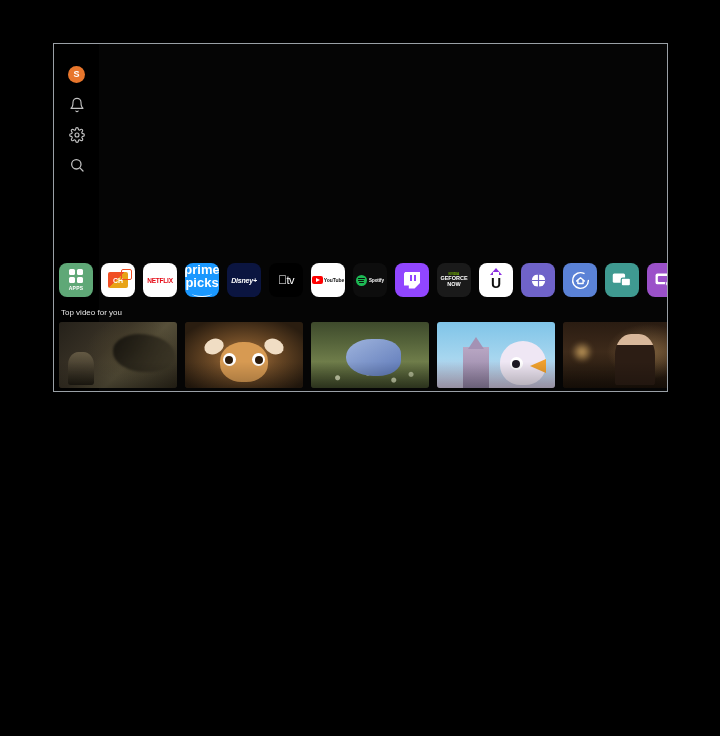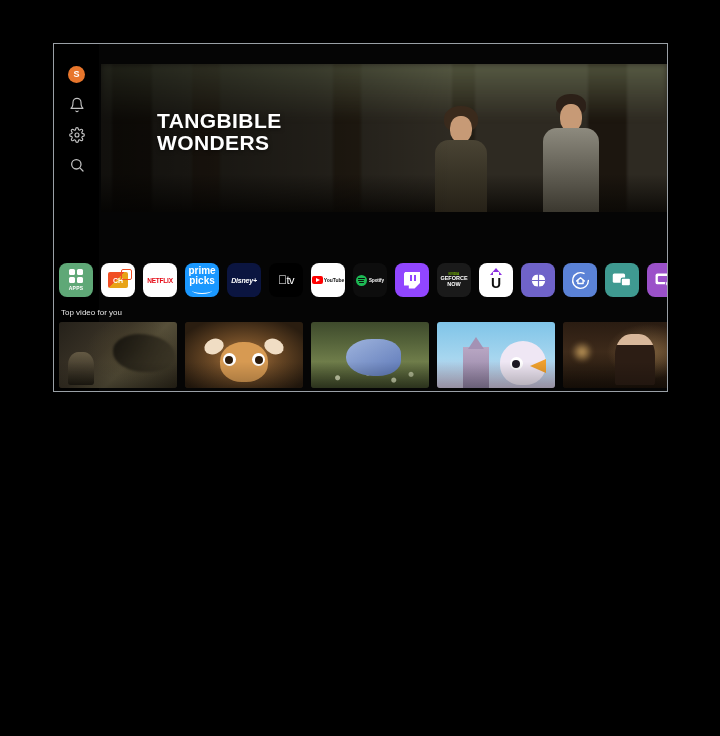--- a/index.html
+++ b/index.html
@@ -123,21 +123,21 @@
     border-radius:2px;color:#fff;font-size:7px;font-weight:bold;
     display:flex;align-items:center;justify-content:center;position:relative;
   }
   .ch-badge:after{
     content:"";position:absolute;right:-4px;top:-3px;width:9px;height:9px;
     border:1.5px solid #f04e23;border-radius:2px;background:transparent;
   }
   .a-netflix{background:#fff;}
   .nf{color:#e50914;font-size:6.5px;font-weight:bold;letter-spacing:-.2px;}
   .a-prime{background:#1a98ff;flex-direction:column;color:#fff;line-height:1;}
-  .a-prime b{font-size:10px;display:block;font-weight:bold;}
+  .a-prime b{font-size:13px;display:block;font-weight:bold;}
   .prime-smile{
     width:20px;height:6px;border-bottom:1.6px solid #fff;border-radius:0 0 50% 50%;margin-top:1px;
   }
   .a-disney{background:#0b1540;color:#fff;font-size:7px;font-style:italic;font-weight:bold;letter-spacing:-.2px;}
   .a-appletv{background:#000;color:#fff;font-size:11px;letter-spacing:-.5px;display:flex;align-items:center;}
   .a-youtube{background:#fff;display:flex;align-items:center;gap:1px;}
   .yt-play{
     width:11px;height:8px;background:#ff0000;border-radius:2px;
     display:flex;align-items:center;justify-content:center;
   }
@@ -272,45 +272,20 @@
         </span>
 
         <span class="rail-icon">
           <svg viewBox="0 0 24 24" fill="none" stroke="#e6e6e6" stroke-width="1.9" stroke-linecap="round" stroke-linejoin="round">
             <circle cx="11" cy="11" r="7"></circle>
               <path d="M21 21l-4.3-4.3"></path>
           </svg>
         </span>
       </div>
 
-      <div class="hero">
-        <div class="hero-art">
-          <div class="forest"></div>
-          <div class="forest-trunks"></div>
-          <div class="forest-canopy"></div>
-          <div class="forest-floor"></div>
-
-          <div class="person p-woman">
-            <div class="p-hair" style="top:2px;width:34px;height:26px;background:#3a2a1c;"></div>
-            <div class="p-face" style="top:12px;width:22px;height:26px;"></div>
-            <div class="p-body" style="top:36px;width:52px;height:72px;background:linear-gradient(180deg,#4a4434,#262117);"></div>
-          </div>
-          <div class="person p-man">
-            <div class="p-hair" style="top:0px;width:30px;height:22px;background:#2c2018;"></div>
-            <div class="p-face" style="top:10px;width:22px;height:27px;"></div>
-            <div class="p-body" style="top:34px;width:56px;height:84px;background:linear-gradient(180deg,#8d8a7e,#3b382f);"></div>
-          </div>
-
-          <div class="hero-shade"></div>
-        </div>
-        <div class="hero-title">
-          <span>TANGBIBLE</span>
-          <span>WONDERS</span>
-        </div>
-      </div>
 
 
       <div class="apps">
 
         <div class="app a-apps">
           <span class="grid4">
               <i></i>
               <i></i>
               <i></i>
               <i></i>

